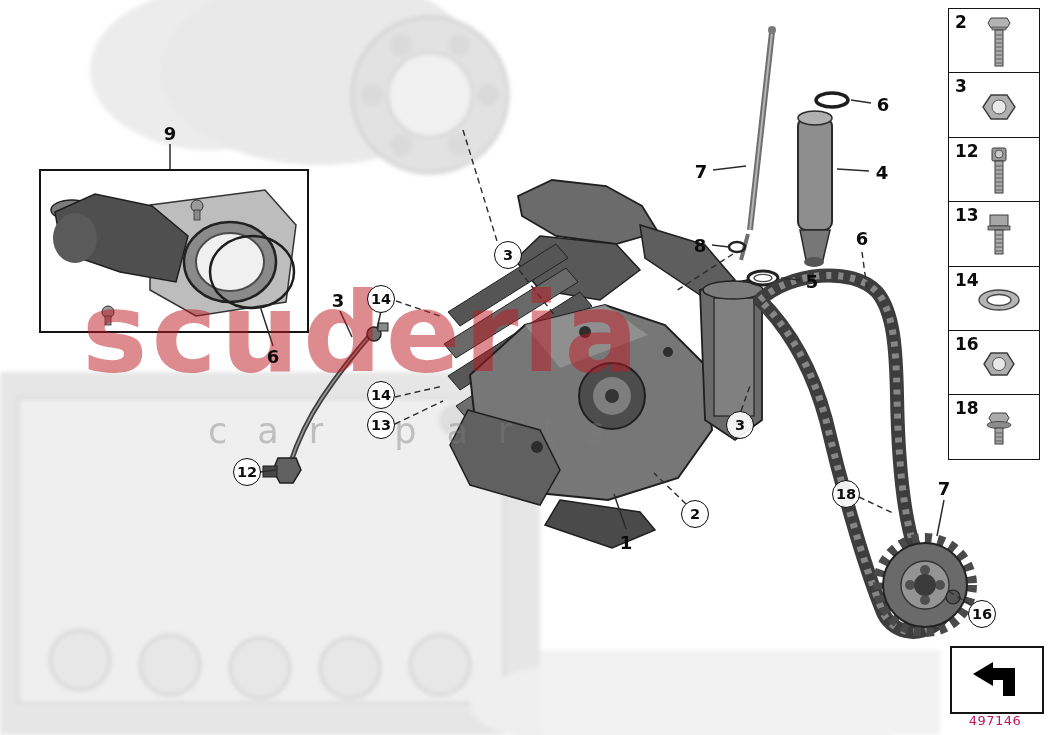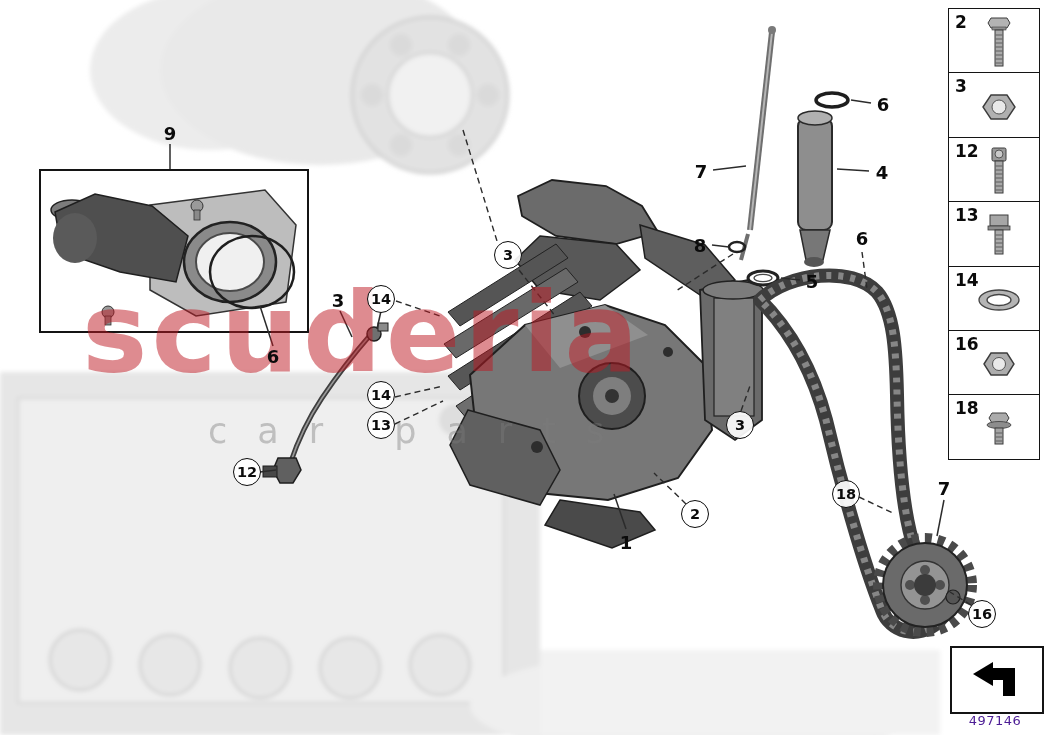--- a/index.html
+++ b/index.html
@@ -17,21 +17,21 @@
              background:rgba(255,255,255,.92);display:flex;align-items:center;justify-content:center;
              font-size:14.5px;}
   .sidebar{position:absolute;left:948px;top:8px;width:92px;z-index:4;}
   .sb-item{position:relative;height:64px;border:1.6px solid #141414;margin-top:-1.6px;background:#fff;}
   .sb-item:first-child{margin-top:0;}
   .sb-num{position:absolute;top:3px;left:6px;font-weight:bold;font-size:17px;color:#0b0b0b;}
   .sb-icon{position:absolute;left:55%;top:55%;transform:translate(-50%,-50%);}
   .nav-box{position:absolute;left:950px;top:646px;width:90px;height:64px;border:2px solid #141414;
            background:#fff;z-index:4;display:flex;align-items:center;justify-content:center;}
   .part-no{position:absolute;left:950px;top:713px;width:90px;text-align:center;font-size:13px;
-           color:#4c1d95;letter-spacing:.5px;z-index:4;}
+           color:#be185d;letter-spacing:.5px;z-index:4;}
 </style>
 </head>
 <body>
 
 <div class="stage">
 
   <svg class="layer bg-svg" viewBox="0 0 1050 735" width="1050" height="735">
     <defs>
         <filter id="soft">
           <feGaussianBlur stdDeviation="2.2"></feGaussianBlur>

